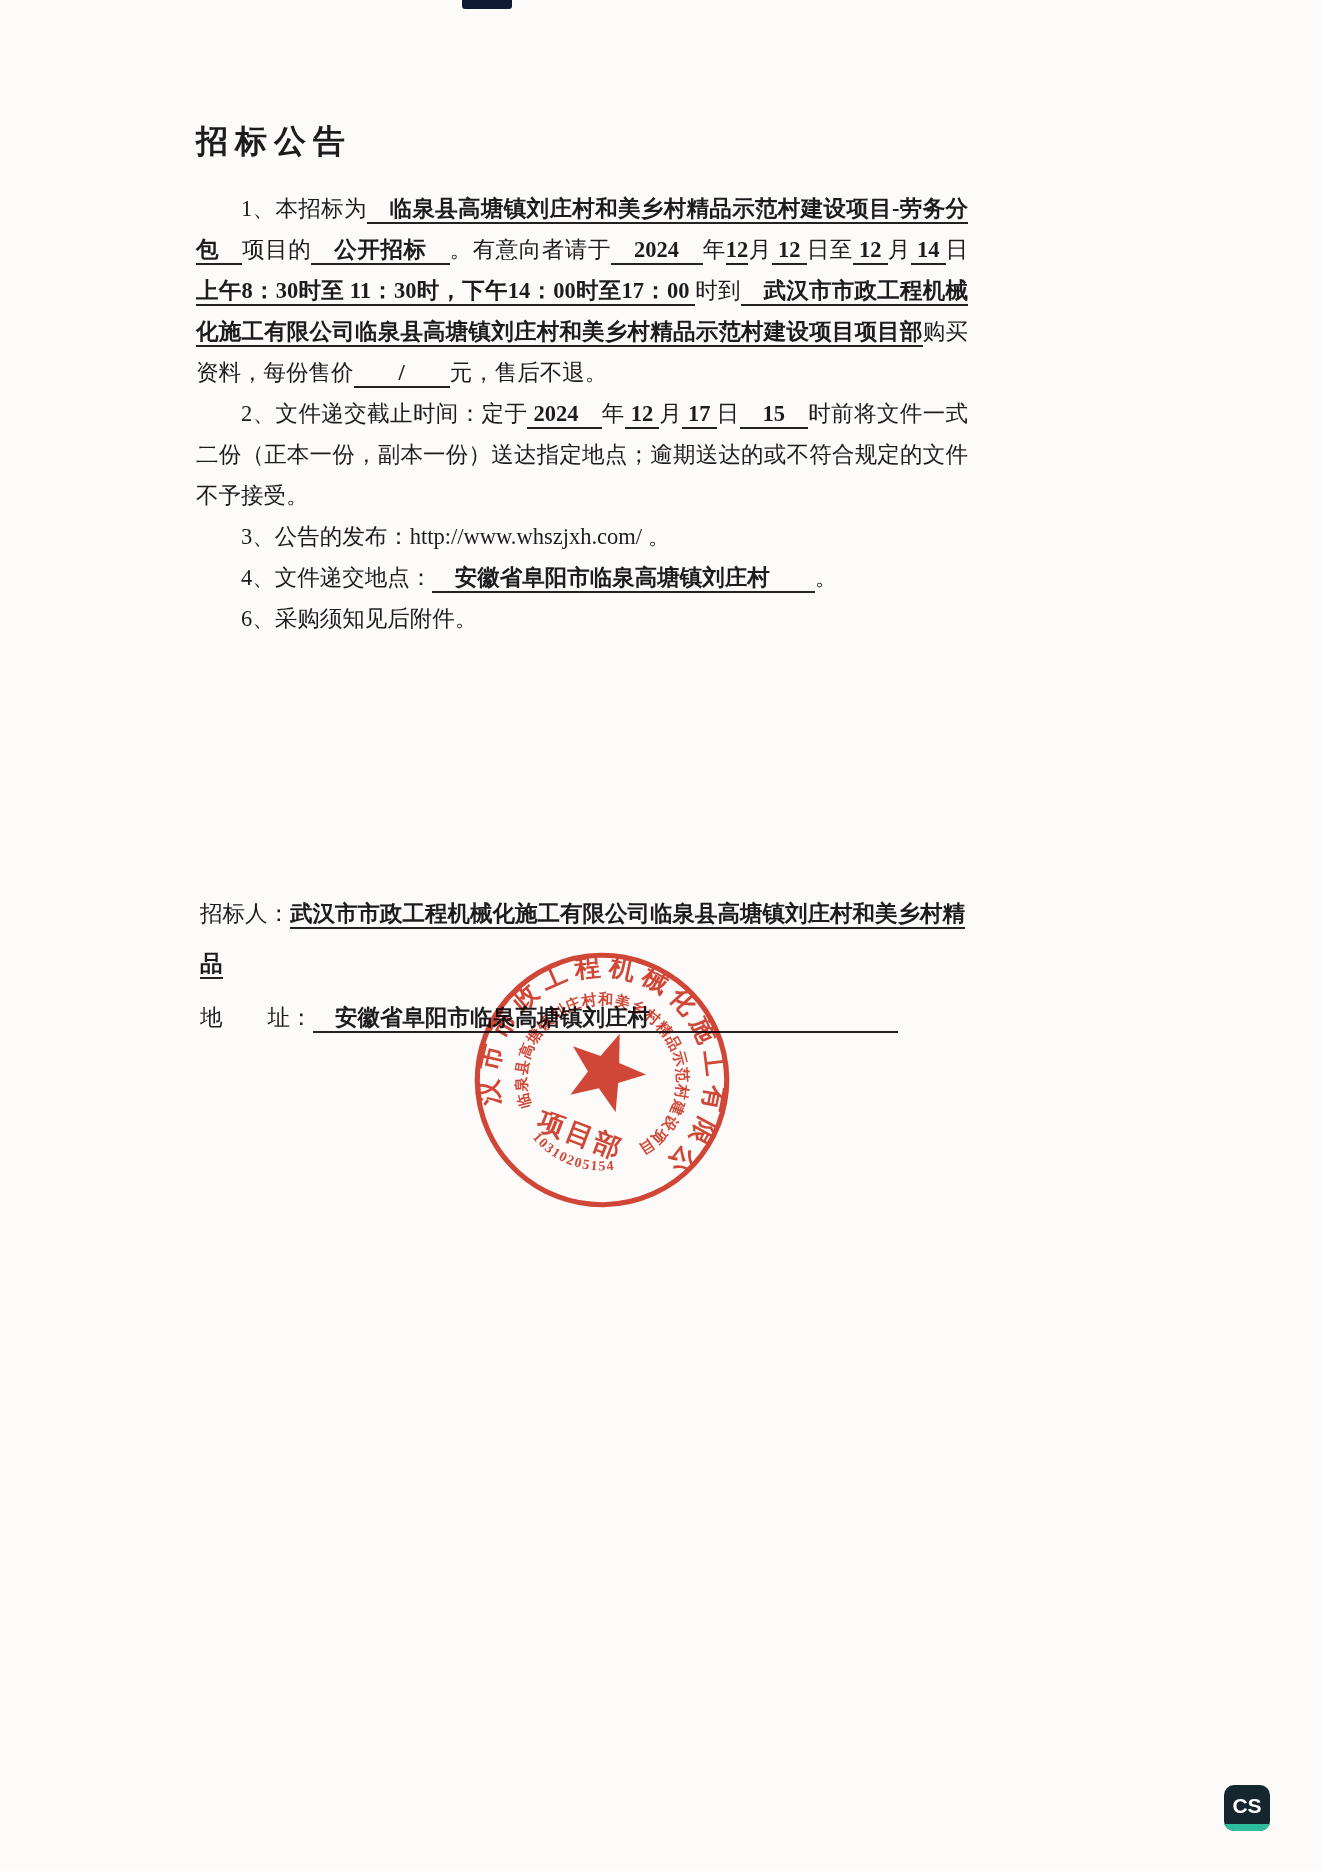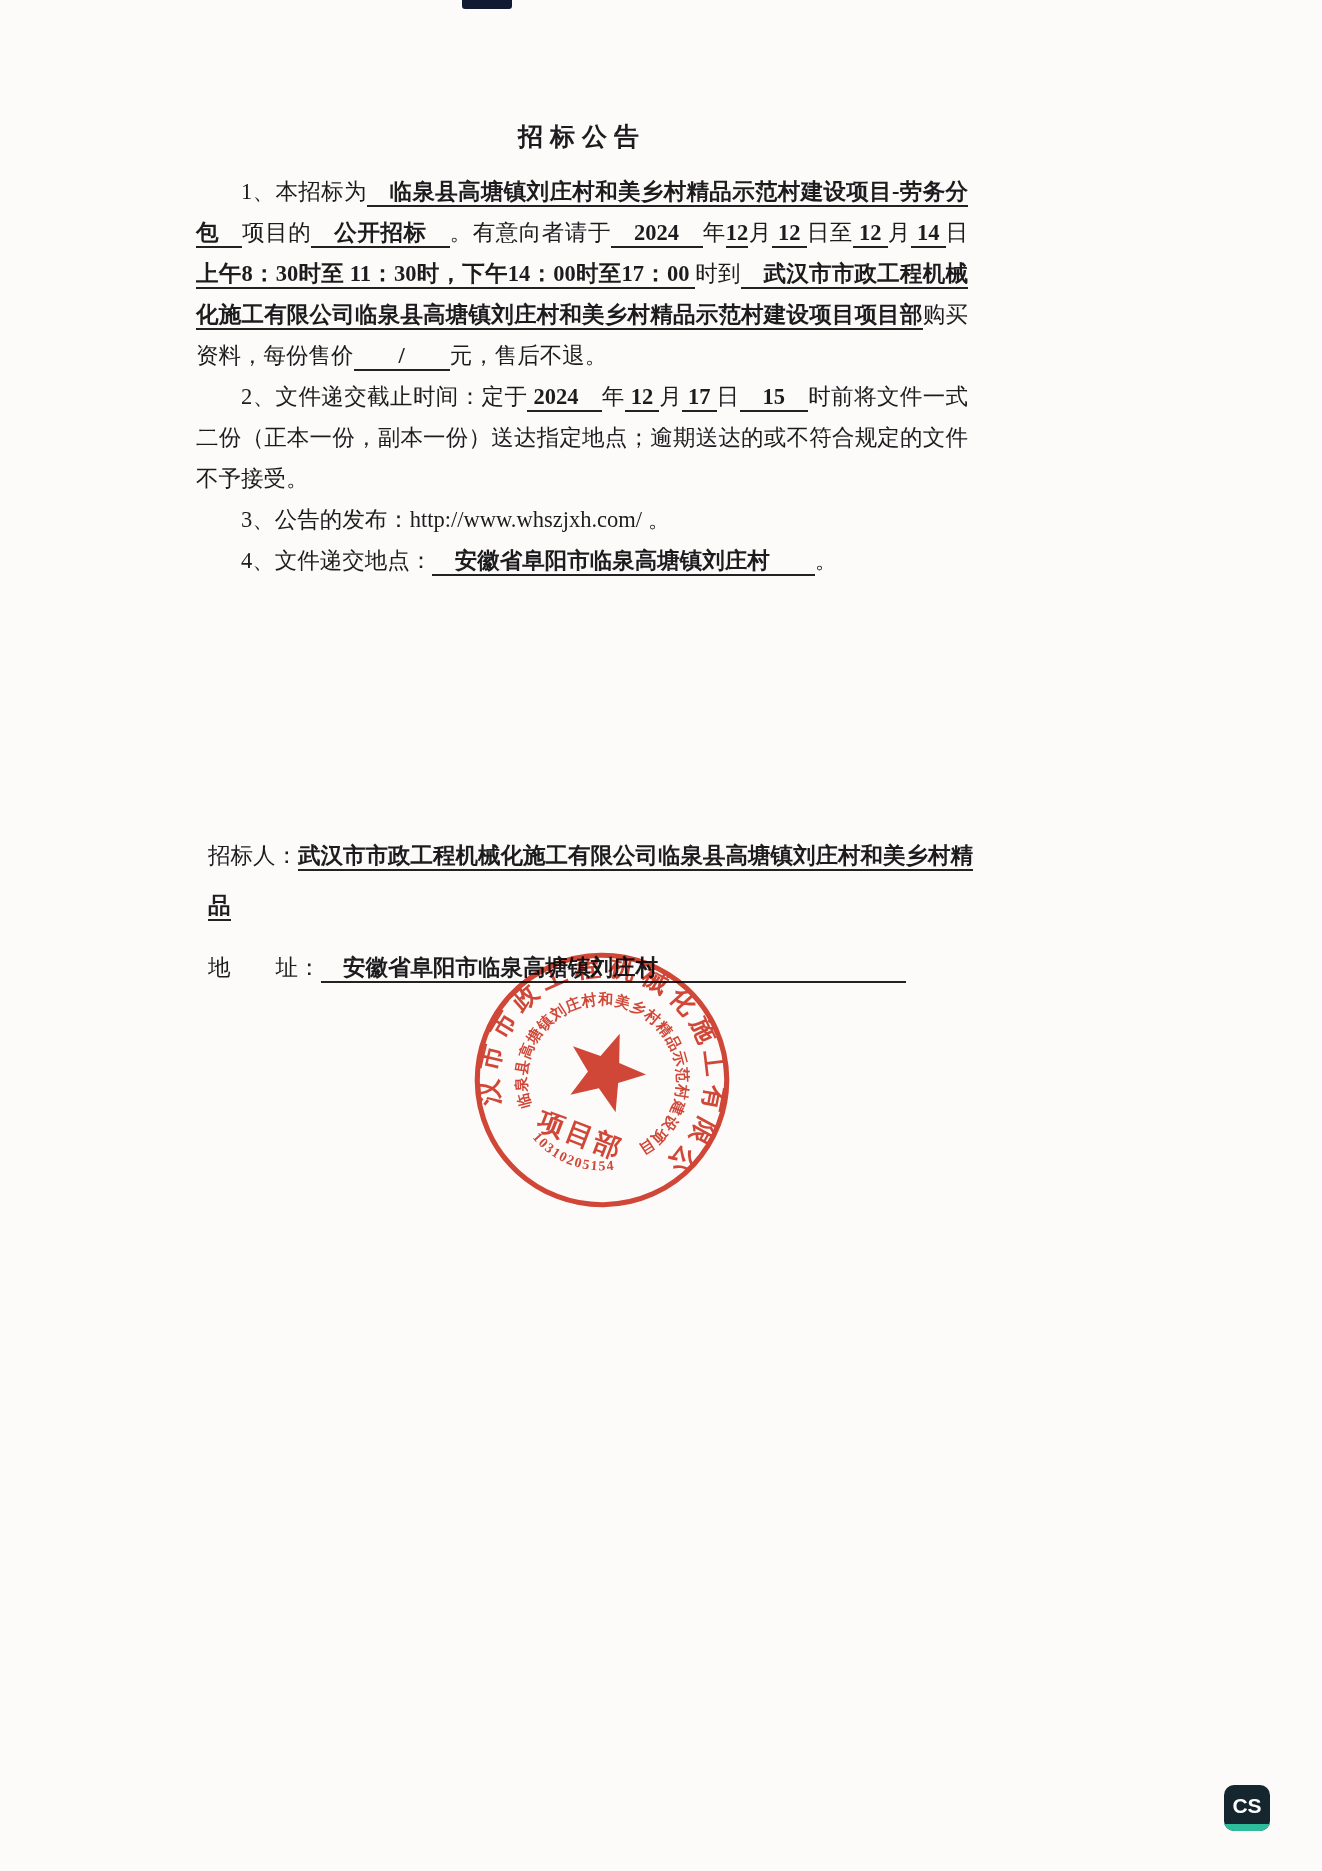--- a/index.html
+++ b/index.html
@@ -13,41 +13,41 @@
     color:#1c1c1e;
   }
   .scan-artifact-top {
     position:absolute; left:462px; top:0; width:50px; height:9px;
     background:#101a33; border-radius:0 0 3px 3px;
   }
   .content {
     position:absolute; left:196px; top:120px; width:772px;
   }
   .doc-title {
-    margin:0 0 18px 0;
-    text-align:center;
-    font-size:25px; font-weight:700; letter-spacing:7px;
+    margin:0 0 24px 0;
+    text-align:left;
+    font-size:32px; font-weight:700; letter-spacing:7px;
   }
   .para {
     margin:0;
     font-size:22.5px; line-height:41px;
     text-align:justify; text-indent:2em;
     word-break:break-all;
   }
   .u {
     border-bottom:2px solid #222;
     padding-bottom:1px;
     font-weight:700;
   }
   .footer-block {
     margin-top:250px;
     width:792px;
   }
   .fline {
-    margin:12px;
+    margin:4px;
     font-size:22.5px; line-height:50px;
     text-indent:0; text-align:left;
     word-break:break-all;
   }
   .seal {
     position:absolute; left:468px; top:946px;
     width:268px; height:268px;
     transform:rotate(21deg);
     mix-blend-mode:multiply;
     opacity:.92;
@@ -86,20 +86,21 @@
   <div class="scan-artifact-top"></div>
 
   <div class="content">
     <h1 class="doc-title">招标公告</h1>
 
     <div>
         <p class="para"><span>1、本招标为</span><span class="u">　临泉县高塘镇刘庄村和美乡村精品示范村建设项目-劳务分包　</span><span>项目的</span><span class="u">　公开招标　</span><span>。有意向者请于</span><span class="u">　2024　</span><span>年</span><span class="u">12</span><span>月</span><span class="u"> 12 </span><span>日至</span><span class="u"> 12 </span><span>月</span><span class="u"> 14 </span><span>日</span><span class="u"> 上午8：30时至 11：30时，下午14：00时至17：00 </span><span>时到</span><span class="u">　武汉市市政工程机械化施工有限公司临泉县高塘镇刘庄村和美乡村精品示范村建设项目项目部</span><span>购买资料，每份售价</span><span class="u">　　/　　</span><span>元，售后不退。</span></p>
         <p class="para"><span>2、文件递交截止时间：定于</span><span class="u"> 2024　</span><span>年</span><span class="u"> 12 </span><span>月</span><span class="u"> 17 </span><span>日</span><span class="u">　15　</span><span>时前将文件一式二份（正本一份，副本一份）送达指定地点；逾期送达的或不符合规定的文件不予接受。</span></p>
         <p class="para"><span>3、公告的发布：http://www.whszjxh.com/ 。</span></p>
         <p class="para"><span>4、文件递交地点：</span><span class="u">　安徽省阜阳市临泉高塘镇刘庄村　　</span><span>。</span></p>
+        <p class="para"><span>6、采购须知见后附件。</span></p>
       </div>
 
     <div class="footer-block">
         <p class="para fline"><span>招标人：</span><span class="u">武汉市市政工程机械化施工有限公司临泉县高塘镇刘庄村和美乡村精品</span></p>
         <p class="para fline"><span>地　　址：</span><span class="u">　安徽省阜阳市临泉高塘镇刘庄村　　　　　　　　　　　</span></p>
       </div>
   </div>
 
   <svg class="seal" viewBox="0 0 260 260" width="268" height="268" aria-hidden="true">
     <defs>

